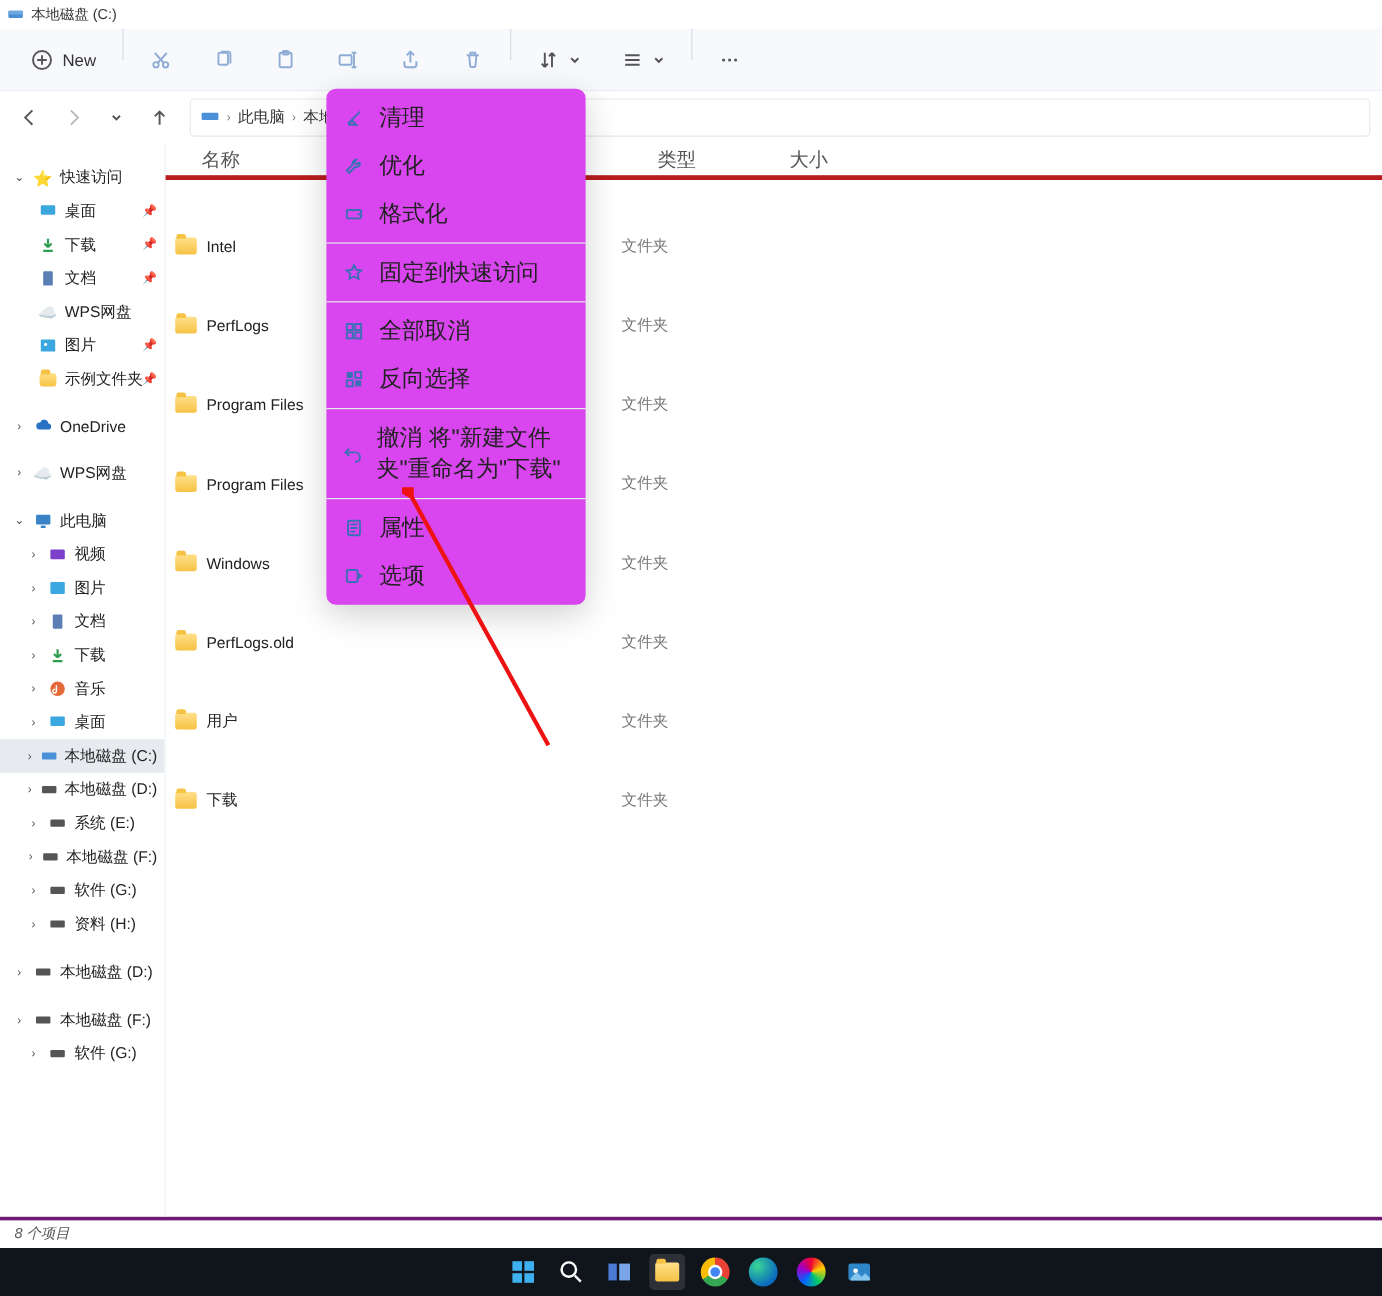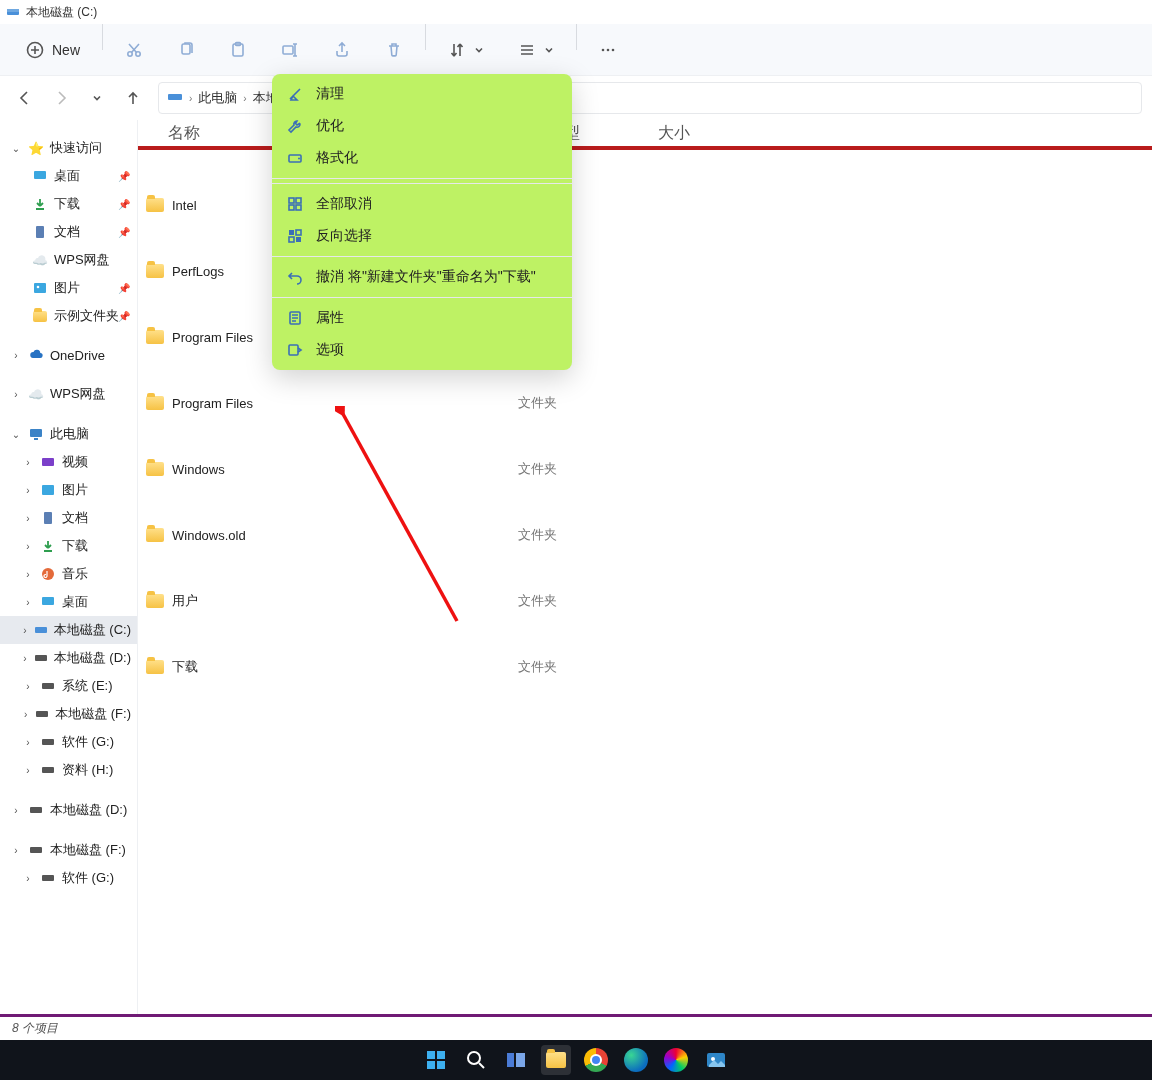--- a/index.html
+++ b/index.html
@@ -37,21 +37,21 @@
   .col.name { width: 380px; }
   .col.type { width: 110px; }
   .col.size { width: 80px; }
   .rows { padding-top: 4px; }
   .frow { display: flex; align-items: center; height: 30px; font-size: 13px; color: #222; margin-top: 36px; }
   .frow .cn { width: 380px; display: flex; align-items: center; gap: 8px; padding-left: 8px; }
   .frow .ct { width: 110px; color: #777; }
   .folder-icon { width: 18px; height: 14px; background: linear-gradient(#ffe08a,#f6c244); border-radius: 2px; position: relative; }
   .folder-icon::before { content:""; position:absolute; top:-3px; left:1px; width:8px; height:4px; background:#f6c244; border-radius:2px 2px 0 0; }
   
-  .ctxmenu { position: absolute; left: 272px; top: 74px; width: 300px; background: #bef264; border-radius: 8px; box-shadow: 0 8px 28px rgba(0,0,0,.18); padding: 4px 0; z-index: 50; font-size: 14px; color: #222; }
+  .ctxmenu { position: absolute; left: 272px; top: 74px; width: 216px; background: #d946ef; border-radius: 8px; box-shadow: 0 8px 28px rgba(0,0,0,.18); padding: 4px 0; z-index: 50; font-size: 19px; color: #222; }
   .cm-item { display: flex; align-items: center; gap: 12px; padding: 7px 14px; cursor: pointer; }
   .cm-sep { height: 1px; background: #e6e8eb; margin: 4px 0; }
   .cm-icon { width: 18px; height: 18px; display:flex; align-items:center; justify-content:center; color:#3b6fb6; }
   
   .statusbar { height: 26px; border-top: 3px solid #701a75; display:flex; align-items:center; padding-left: 12px; font-size: 12px; color: #555; font-style: italic; }
   
   .taskbar { height: 40px; background: #10141b; position: absolute; bottom: 0; left:0; right:0; display:flex; align-items:center; justify-content:center; gap: 10px; }
   .tb-app { width: 30px; height: 30px; display:flex; align-items:center; justify-content:center; border-radius: 4px; }
   .tb-app .dot { width: 24px; height: 24px; border-radius: 50%; }
   
@@ -461,21 +461,21 @@
         <div class="frow">
           <div class="cn">
             <span class="folder-icon"></span>
             <span>Windows</span>
           </div>
           <div class="ct">文件夹</div>
         </div>
         <div class="frow">
           <div class="cn">
             <span class="folder-icon"></span>
-            <span>Windows.old</span>
+            <span>PerfLogs.old</span>
           </div>
           <div class="ct">文件夹</div>
         </div>
         <div class="frow">
           <div class="cn">
             <span class="folder-icon"></span>
             <span>用户</span>
           </div>
           <div class="ct">文件夹</div>
         </div>
@@ -514,20 +514,28 @@
   <div class="cm-item">
       <span class="cm-icon">
         <svg width="16" height="16" viewBox="0 0 16 16">
           <rect x="2" y="5" width="12" height="7" rx="1" class="svg-stroke"></rect>
           <circle cx="12" cy="8.5" r="1" fill="#3b6fb6"></circle>
         </svg>
       </span>
       <span>格式化</span>
     </div>
   <div class="cm-sep"></div>
+  <div class="cm-item">
+      <span class="cm-icon">
+        <svg width="16" height="16" viewBox="0 0 16 16">
+          <path d="M8 2l1.8 3.8 4.2.5-3 2.9.8 4.1L8 11.4l-3.8 1.9.8-4.1-3-2.9 4.2-.5Z" class="svg-stroke"></path>
+        </svg>
+      </span>
+      <span>固定到快速访问</span>
+    </div>
   <div class="cm-sep"></div>
   <div class="cm-item">
       <span class="cm-icon">
         <svg width="16" height="16" viewBox="0 0 16 16">
           <rect x="2" y="2" width="5" height="5" class="svg-stroke"></rect>
           <rect x="9" y="2" width="5" height="5" class="svg-stroke"></rect>
           <rect x="2" y="9" width="5" height="5" class="svg-stroke"></rect>
           <rect x="9" y="9" width="5" height="5" class="svg-stroke"></rect>
         </svg>
       </span>

